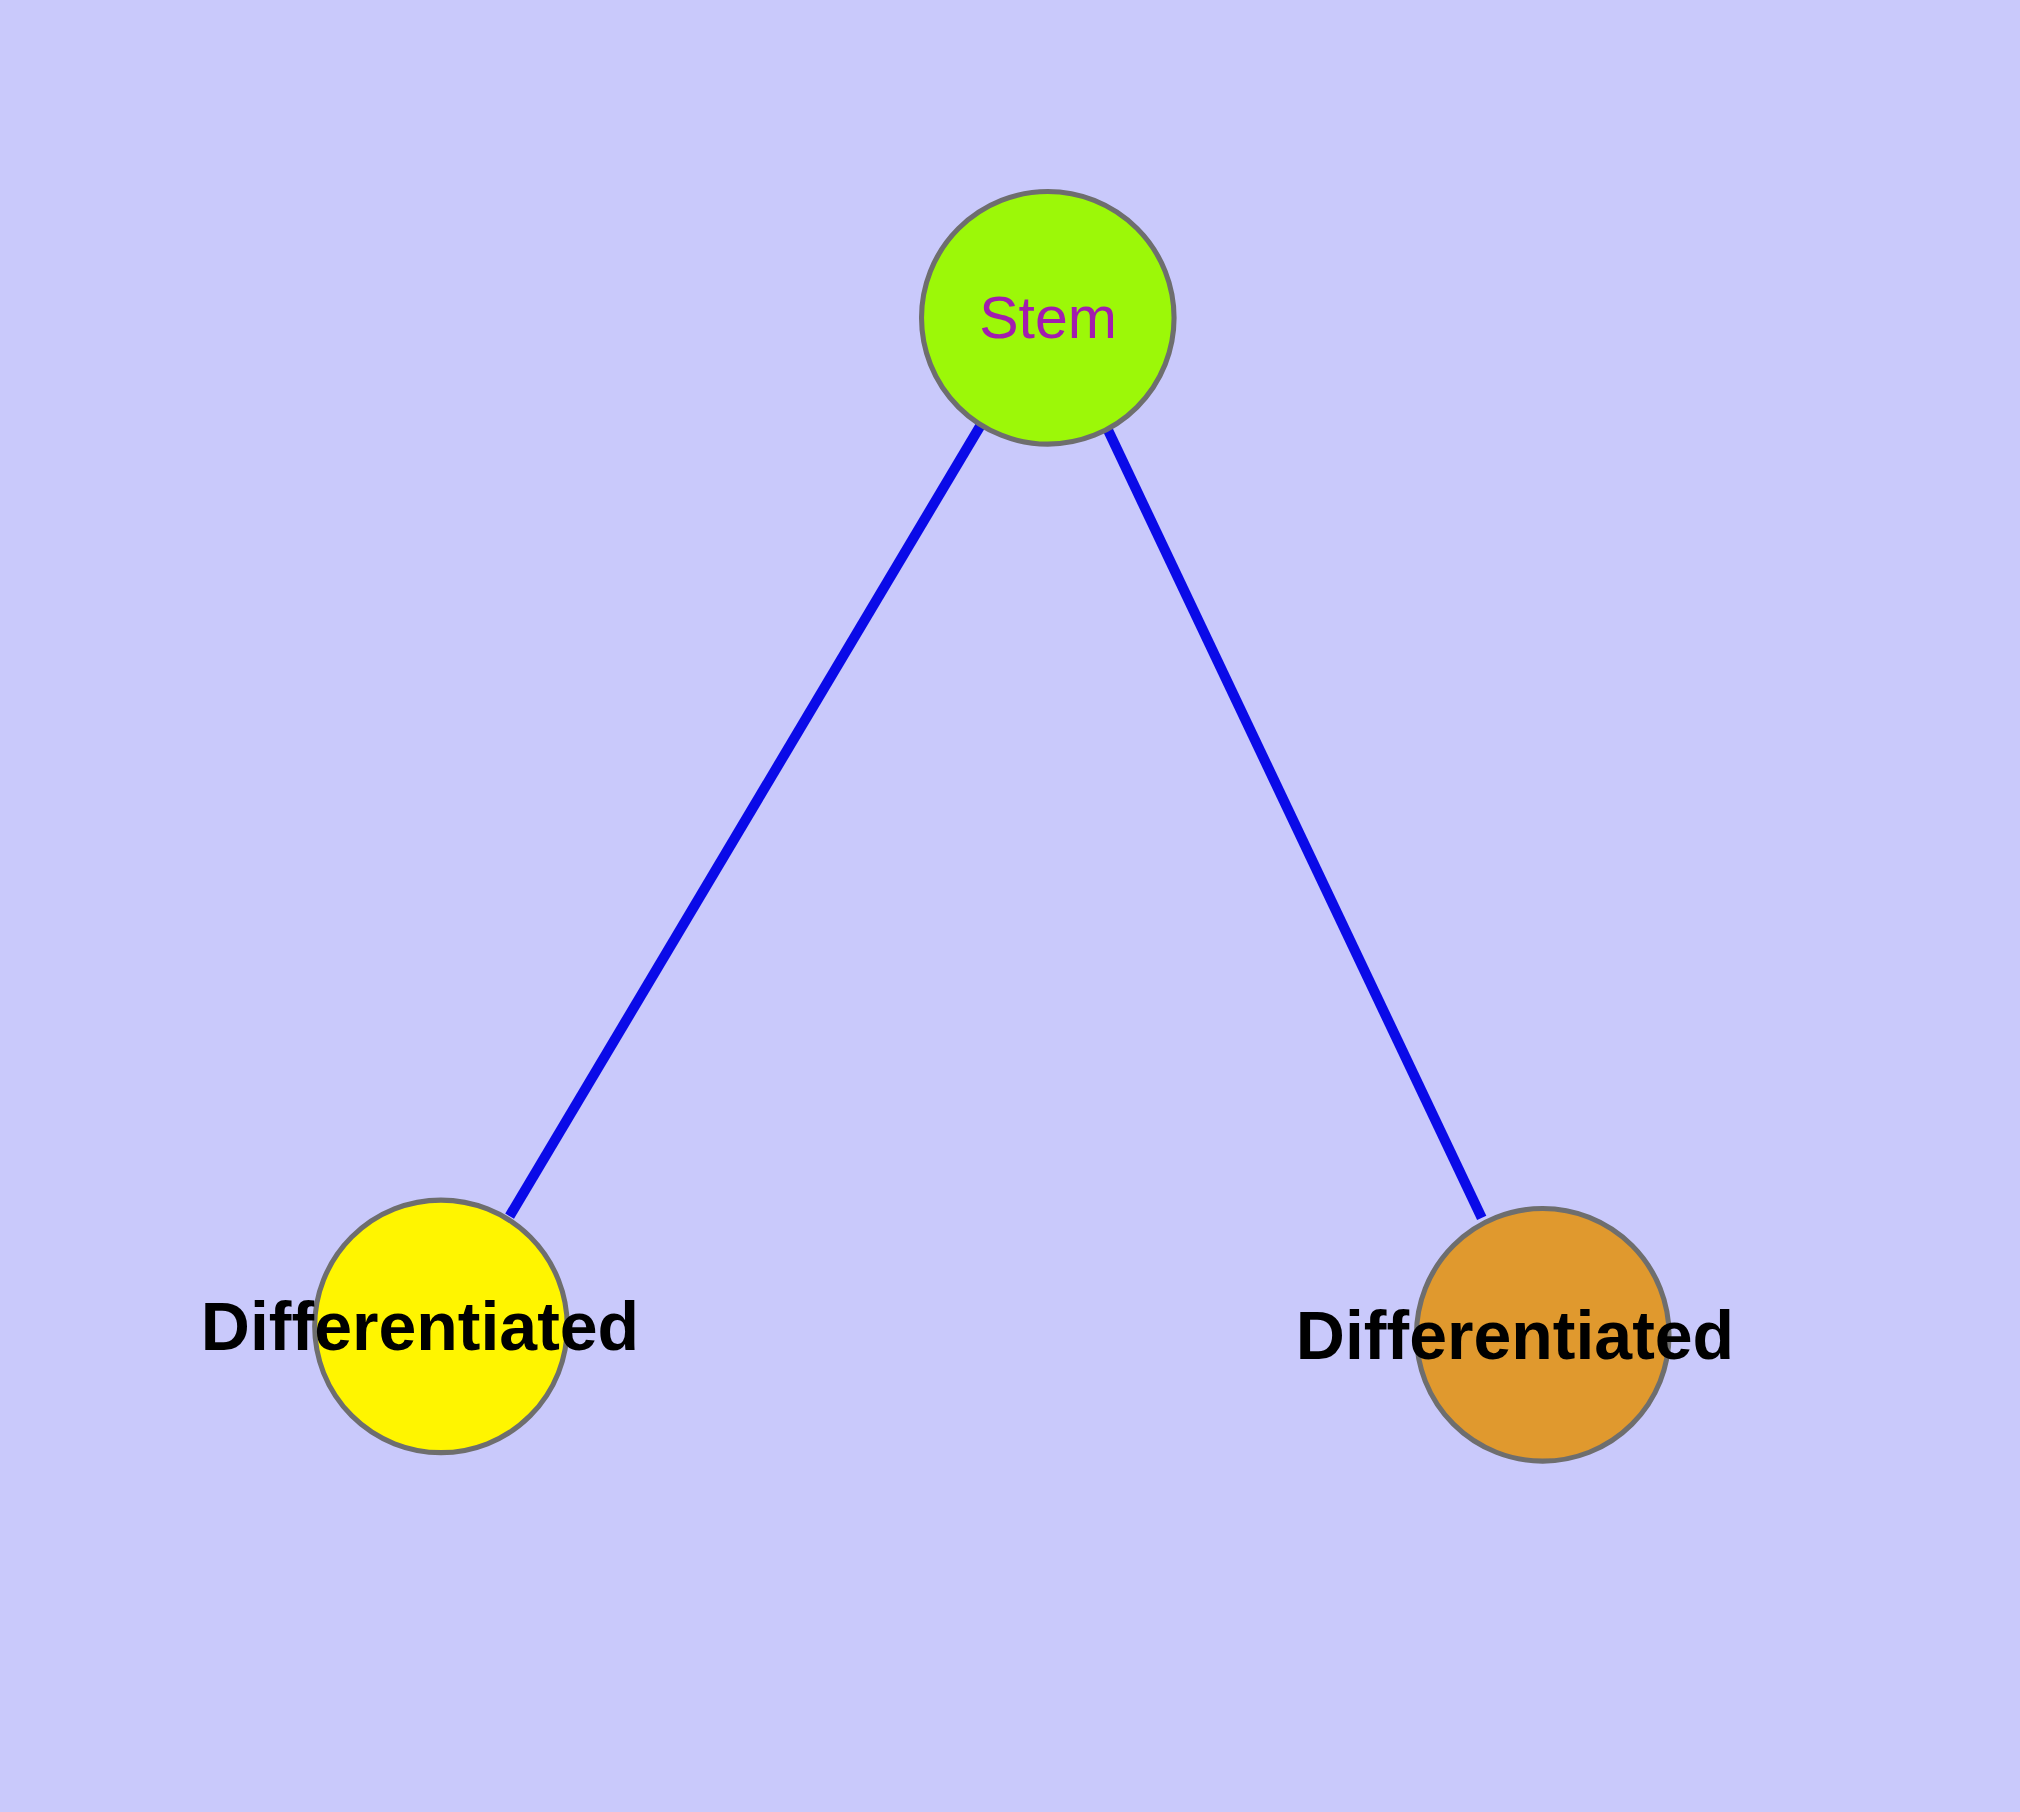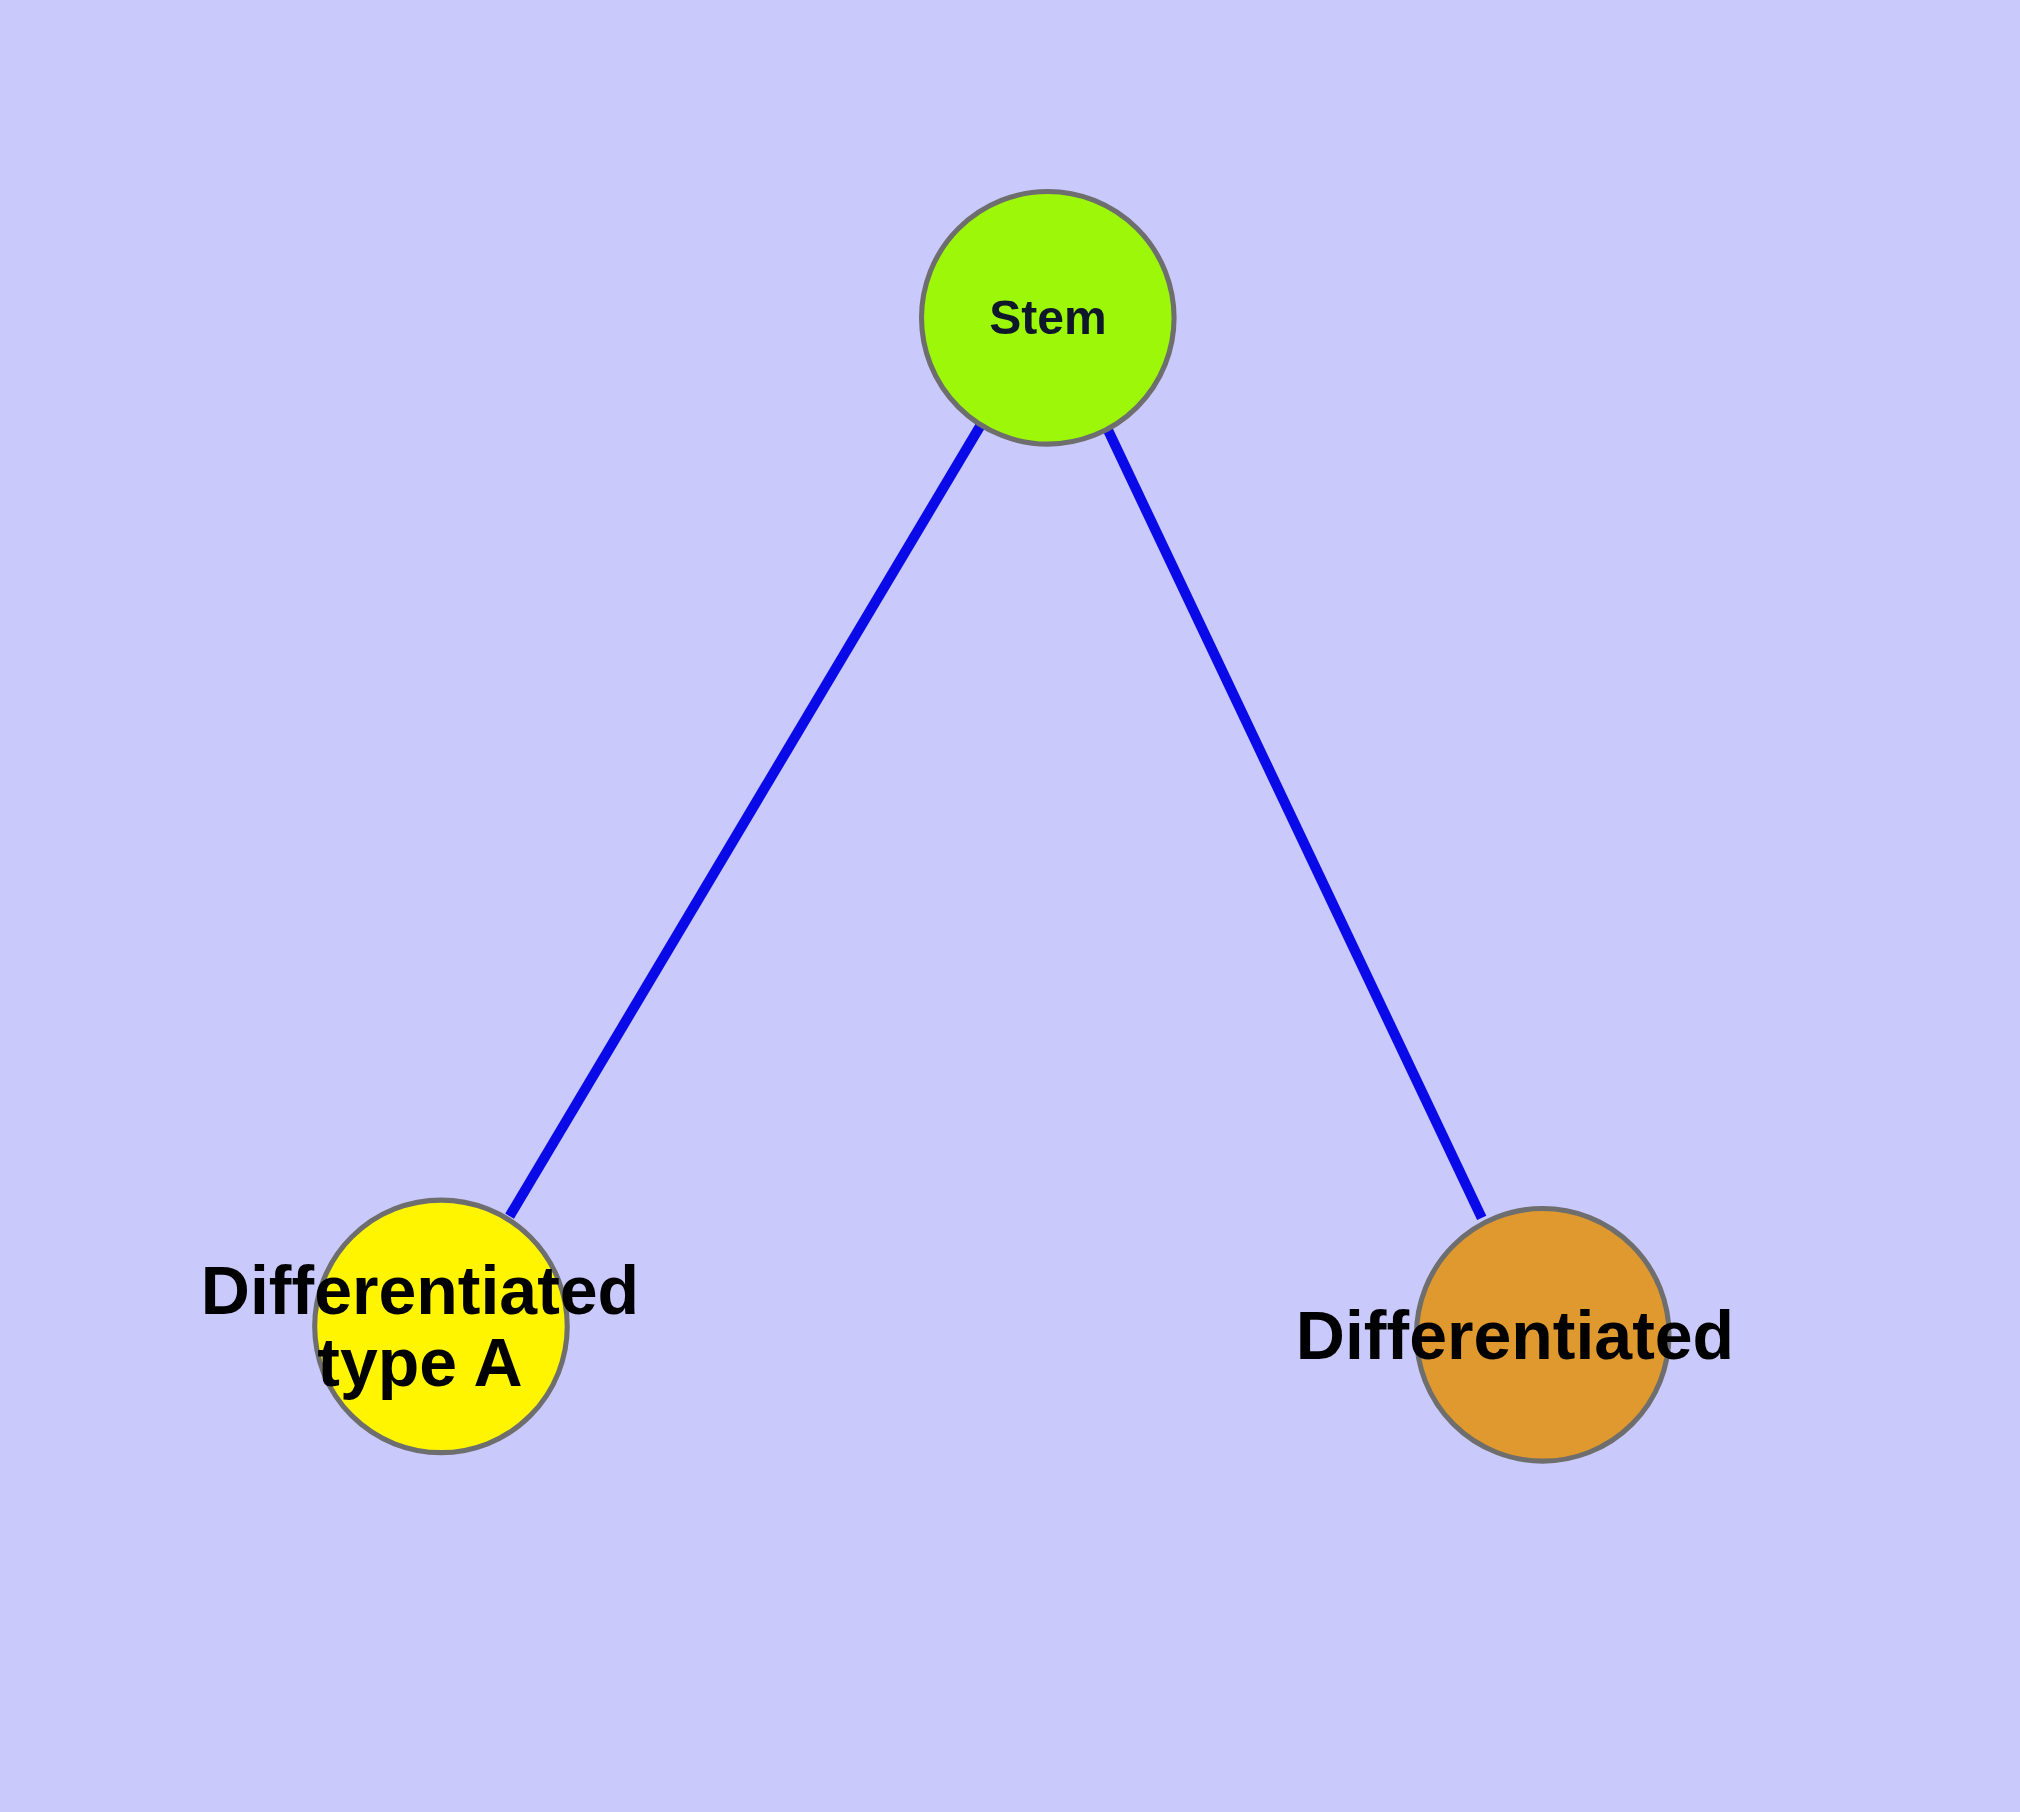--- a/index.html
+++ b/index.html
@@ -64,20 +64,20 @@
       <line x1="1303" y1="499" x2="1748" y2="1437" stroke="#0a0ae8" stroke-width="12" stroke-linecap="butt"></line>
     </g>
 
     <g>
       <circle cx="1236" cy="375" r="149" fill="#9cf808" stroke="#6e6e6e" stroke-width="6"></circle>
       <circle cx="520" cy="1565" r="149" fill="#fff500" stroke="#6e6e6e" stroke-width="6"></circle>
       <circle cx="1820" cy="1575" r="149" fill="#e0992e" stroke="#6e6e6e" stroke-width="6"></circle>
     </g>
   </svg>
 
-  <div class="node-label" id="label-stem" style="color: #0f172a; font-size: 48px; font-weight: bold;">Stem</div>
+  <div class="node-label" id="label-stem" style="color: #a21caf; font-size: 59px; font-weight: normal;">Stem</div>
 
-  <div class="node-label" id="label-type-a" style="color: rgb(0, 0, 0); font-size: 68px; font-weight: bold;"><span>Differentiated</span><br><span>type A</span></div>
+  <div class="node-label" id="label-type-a" style="color: rgb(0, 0, 0); font-size: 68px; font-weight: bold;"><span>Differentiated</span><br></div>
 
   <div class="node-label" id="label-type-b" style="color: rgb(0, 0, 0); font-size: 68px; font-weight: bold;"><span>Differentiated</span><br></div>
 
 </div>
 
 
 </body></html>

